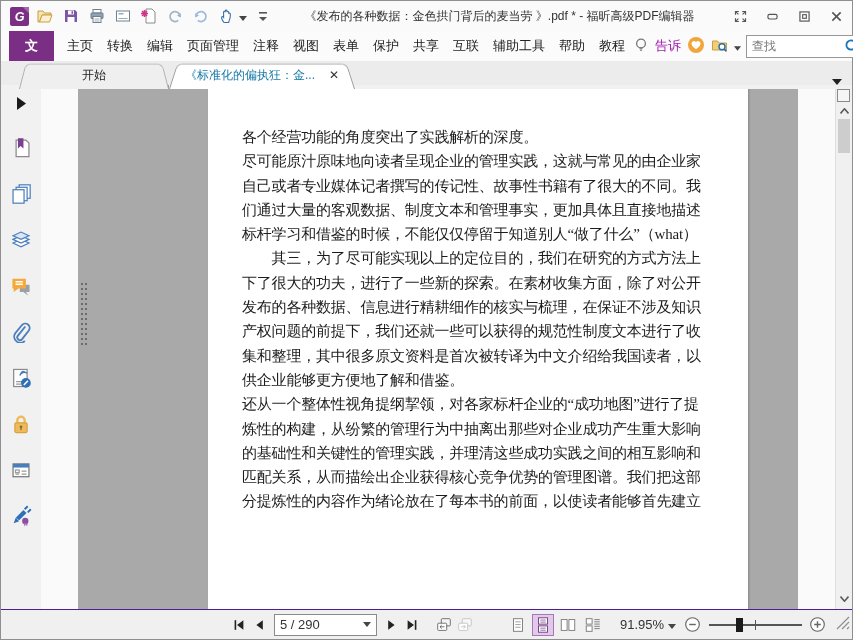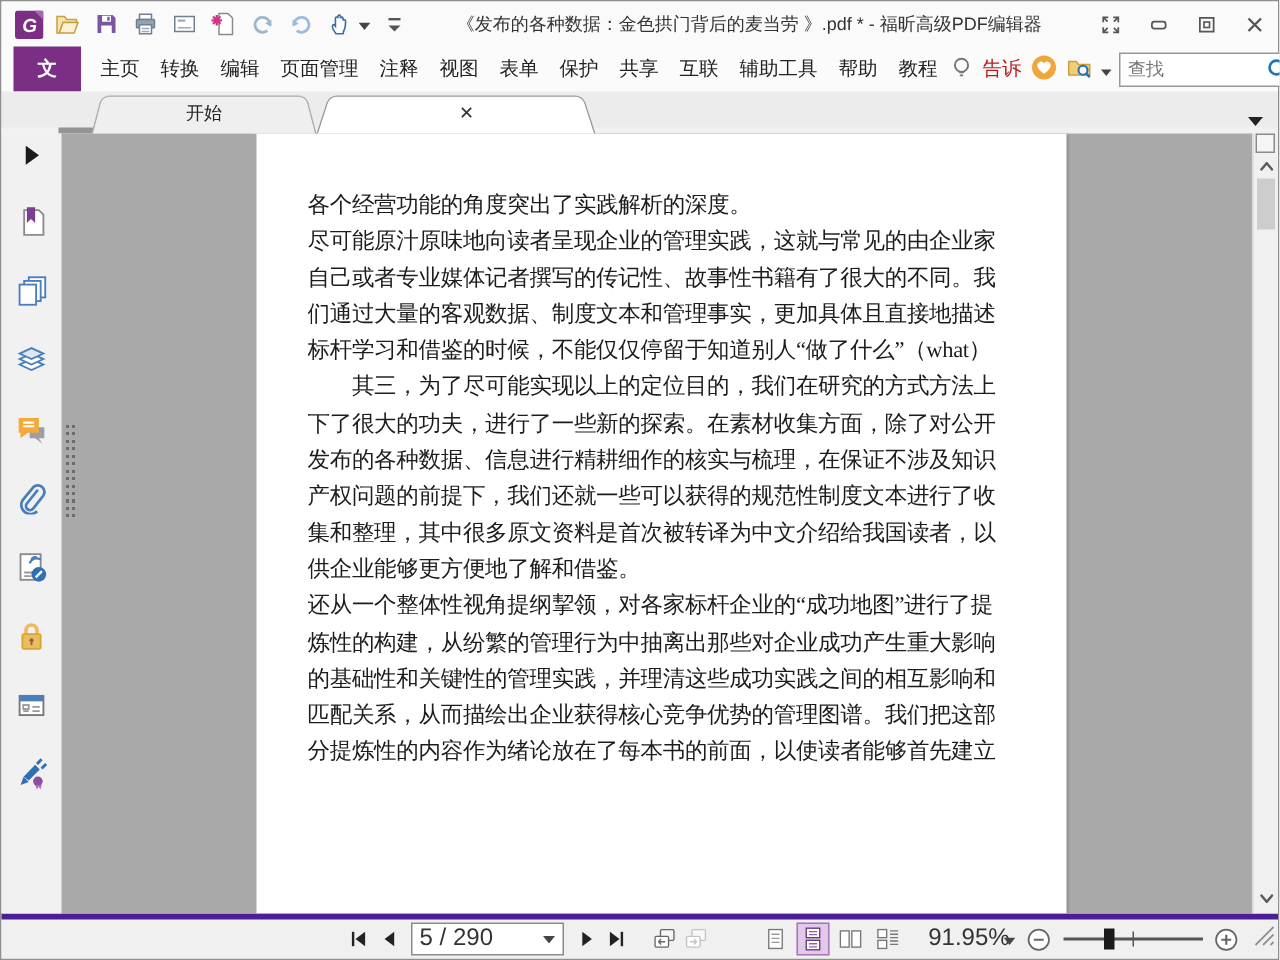--- a/index.html
+++ b/index.html
@@ -14,60 +14,60 @@
   .qat .caret { margin-left:-2px; margin-right:2px; }
   .title-text { flex:1; text-align:center; font-size:12px; color:#333; white-space:nowrap; overflow:hidden; }
   .win-controls { display:flex; align-items:center; }
   .win-controls .wbtn { width:32px; height:26px; display:flex; align-items:center; justify-content:center; }
 
   
   .menubar { height:30px; display:flex; align-items:center; background:#fbfbfb; font-size:13px; color:#222; flex:0 0 auto; }
   .menu-file { background:#7A2F85; color:#fff; height:30px; line-height:30px; padding:0 16px; margin-left:8px; margin-right:6px; font-weight:bold; }
   .menu-item { padding:0 7px; height:30px; line-height:30px; white-space:nowrap; }
   .menu-right { margin-left:auto; display:flex; align-items:center; gap:5px; padding-right:3px; }
-  .tellme { width:27px; overflow:hidden; white-space:nowrap; color:#b91c1c; }
+  .tellme { width:27px; overflow:hidden; white-space:nowrap; color:#a21caf; }
   .searchbox { position:relative; }
   .searchbox input { width:118px; height:23px; border:1px solid #979797; background:#fff; font-size:12px; padding:0 22px 0 5px; font-family:inherit; outline:none; color:#222; }
   .searchbox .mag { position:absolute; right:3px; top:3px; }
 
   
-  .tabbar { height:28px; background:#ececec; position:relative; display:flex; align-items:center; padding-left:60px; flex:0 0 auto; }
+  .tabbar { height:28px; background:#ececec; position:relative; display:flex; align-items:center; padding-left:18px; flex:0 0 auto; }
   .tabbar .bottom-zone { position:absolute; left:0; right:0; bottom:0; height:4px; background:#f1f1f1; }
   .tabbar .hstrip { position:absolute; left:38px; bottom:0; width:130px; height:4px; background:#949494; }
   .tab { position:relative; height:28px; display:flex; align-items:center; justify-content:center; font-size:12px; color:#222; padding:0 16px; min-width:150px; }
   .tab .tab-bg { position:absolute; inset:0; border:1px solid #aeaeae; border-bottom:none; border-radius:6px 6px 0 0; transform:perspective(30px) rotateX(6deg); transform-origin:50% 100%; background:#efefef; }
   .tab.active { min-width:186px; }
   .tab.active .tab-bg { background:#ffffff; border-color:#9c9c9c; }
   .tab .tab-label { position:relative; z-index:1; white-space:nowrap; }
   .tab.active .tab-label { color:#1779A8; }
   .tab .close-x { position:relative; z-index:1; margin-left:14px; font-size:12px; color:#333; line-height:1; }
   .tab-list-caret { position:absolute; right:10px; top:10px; }
 
   
-  .main { flex:1 1 auto; display:flex; min-height:0; position:relative; }
+  .main { flex:1 1 auto; display:flex; min-height:0; position:relative;gap:37px; }
   .sidebar { width:40px; background:#f1f1f1; display:flex; flex-direction:column; align-items:center; padding-top:4px; flex:0 0 auto; }
   .panel-arrow { height:20px; width:100%; display:flex; align-items:center; justify-content:center; }
   .side-icon { width:26px; height:22px; margin-top:24px; display:flex; align-items:center; justify-content:center; }
   .docarea { flex:1 1 auto; background:#A9A9A9; position:relative; overflow:hidden; }
   .grip-dots { position:absolute; left:3px; top:194px; width:7px; height:62px; }
   .grip-dots span { position:absolute; top:0; bottom:0; width:2px; background:repeating-linear-gradient(#6b6b6b 0 2px, rgba(0,0,0,0) 2px 5px); }
   .grip-dots span:first-child { left:0; }
   .grip-dots span:last-child { left:4px; }
   .page { position:absolute; left:130px; top:0; width:540px; height:100%; background:#ffffff; box-shadow:1px 0 2px rgba(0,0,0,0.2); }
   .page-text { padding:36px 34px 0 34px; font-family:"Liberation Serif","DejaVu Serif",serif; font-size:15px; line-height:24.3px; color:#1c1c1c; letter-spacing:-0.2px; }
   .page-text .tline { white-space:nowrap; overflow:hidden; }
 
   .vscroll { width:17px; background:#f0f0f0; border-left:1px solid #dedede; position:relative; flex:0 0 auto; }
   .split-box { position:absolute; top:0; left:1px; right:2px; height:13px; background:#f5f5f5; border:1px solid #8a8a8a; }
   .scroll-up { position:absolute; top:16px; left:0; right:0; height:12px; display:flex; align-items:center; justify-content:center; }
   .scroll-thumb { position:absolute; top:30px; left:2px; right:2px; height:34px; background:#cdcdcd; }
   .scroll-down { position:absolute; bottom:4px; left:0; right:0; height:12px; display:flex; align-items:center; justify-content:center; }
 
   
-  .statusbar { height:30px; background:#f0f0f0; border-top:4px solid #4c1d95; display:flex; align-items:center; font-size:16px; color:#333; flex:0 0 auto; padding-left:228px; }
+  .statusbar { height:30px; background:#f0f0f0; border-top:1px solid #4c1d95; display:flex; align-items:center; font-size:13px; color:#333; flex:0 0 auto; padding-left:228px; }
   .sbtn { width:22px; height:22px; display:flex; align-items:center; justify-content:center; }
   .pagebox { width:110px; height:22px; background:#fff; border:1px solid #8a8a8a; display:flex; align-items:center; padding:0 5px; margin:0 4px; }
   .pagebox .pval { flex:1; }
   .viewhist { margin-left:12px; }
   .layout-group { display:flex; align-items:center; gap:3px; margin-left:32px; }
   .lbtn { width:22px; height:22px; display:flex; align-items:center; justify-content:center; border:1px solid rgba(0,0,0,0); }
   .lbtn.active { background:#E2C9EB; border:1px solid #A678B8; }
   .zoom-label { margin-left:16px; width:46px; text-align:right; }
   .zoom-caret { margin-left:4px; margin-right:6px; }
   .slider { position:relative; width:100px; height:16px; margin:0 6px; }
@@ -242,20 +242,21 @@
 
   <div class="tabbar">
     <div class="bottom-zone"></div>
     <div class="hstrip"></div>
     <div class="tab">
       <span class="tab-bg"></span>
       <span class="tab-label">开始</span>
     </div>
     <div class="tab active">
       <span class="tab-bg"></span>
+      <span class="tab-label">《标准化的偏执狂：金...</span>
       <span class="close-x">✕</span>
     </div>
     <span class="tab-list-caret">
       <svg width="10" height="6" viewBox="0 0 10 6">
           <polygon points="0,0 10,0 5,6" fill="#222"></polygon>
         </svg>
     </span>
   </div>
 
   <div class="main">

